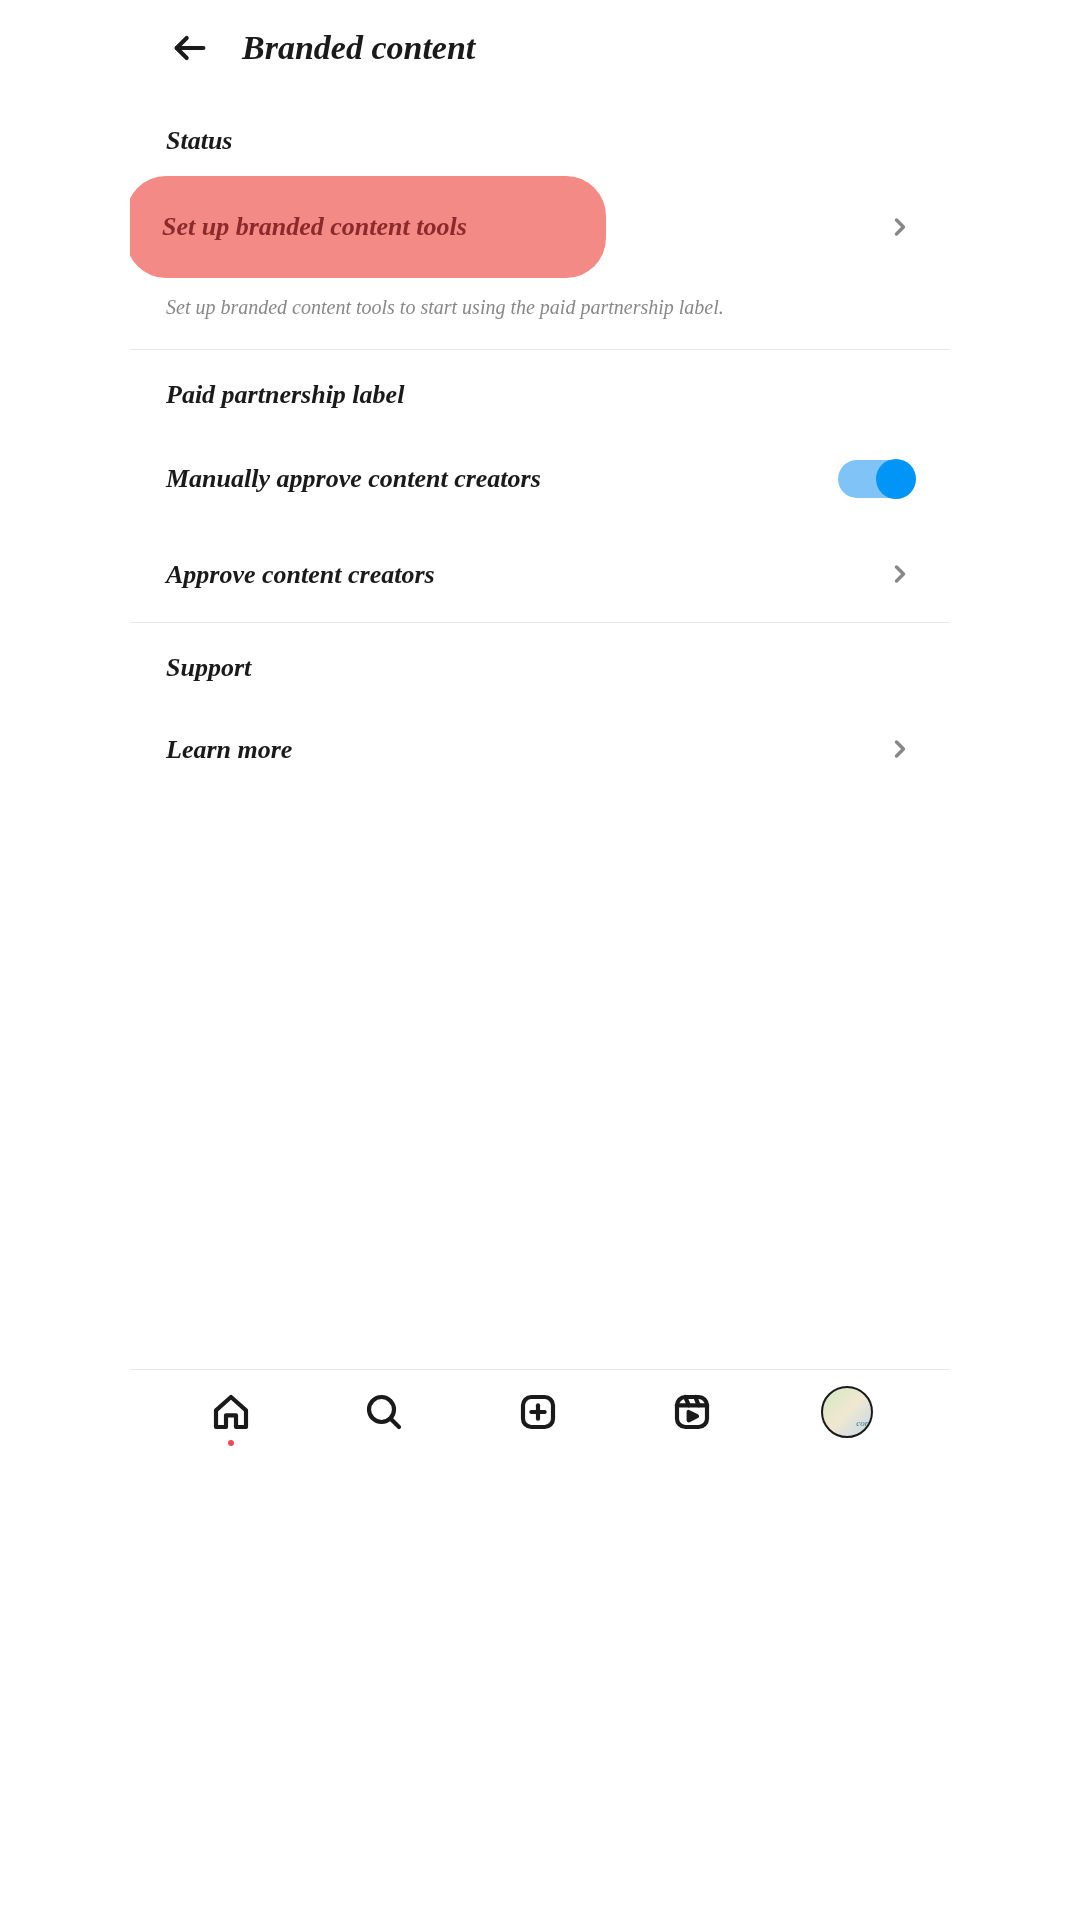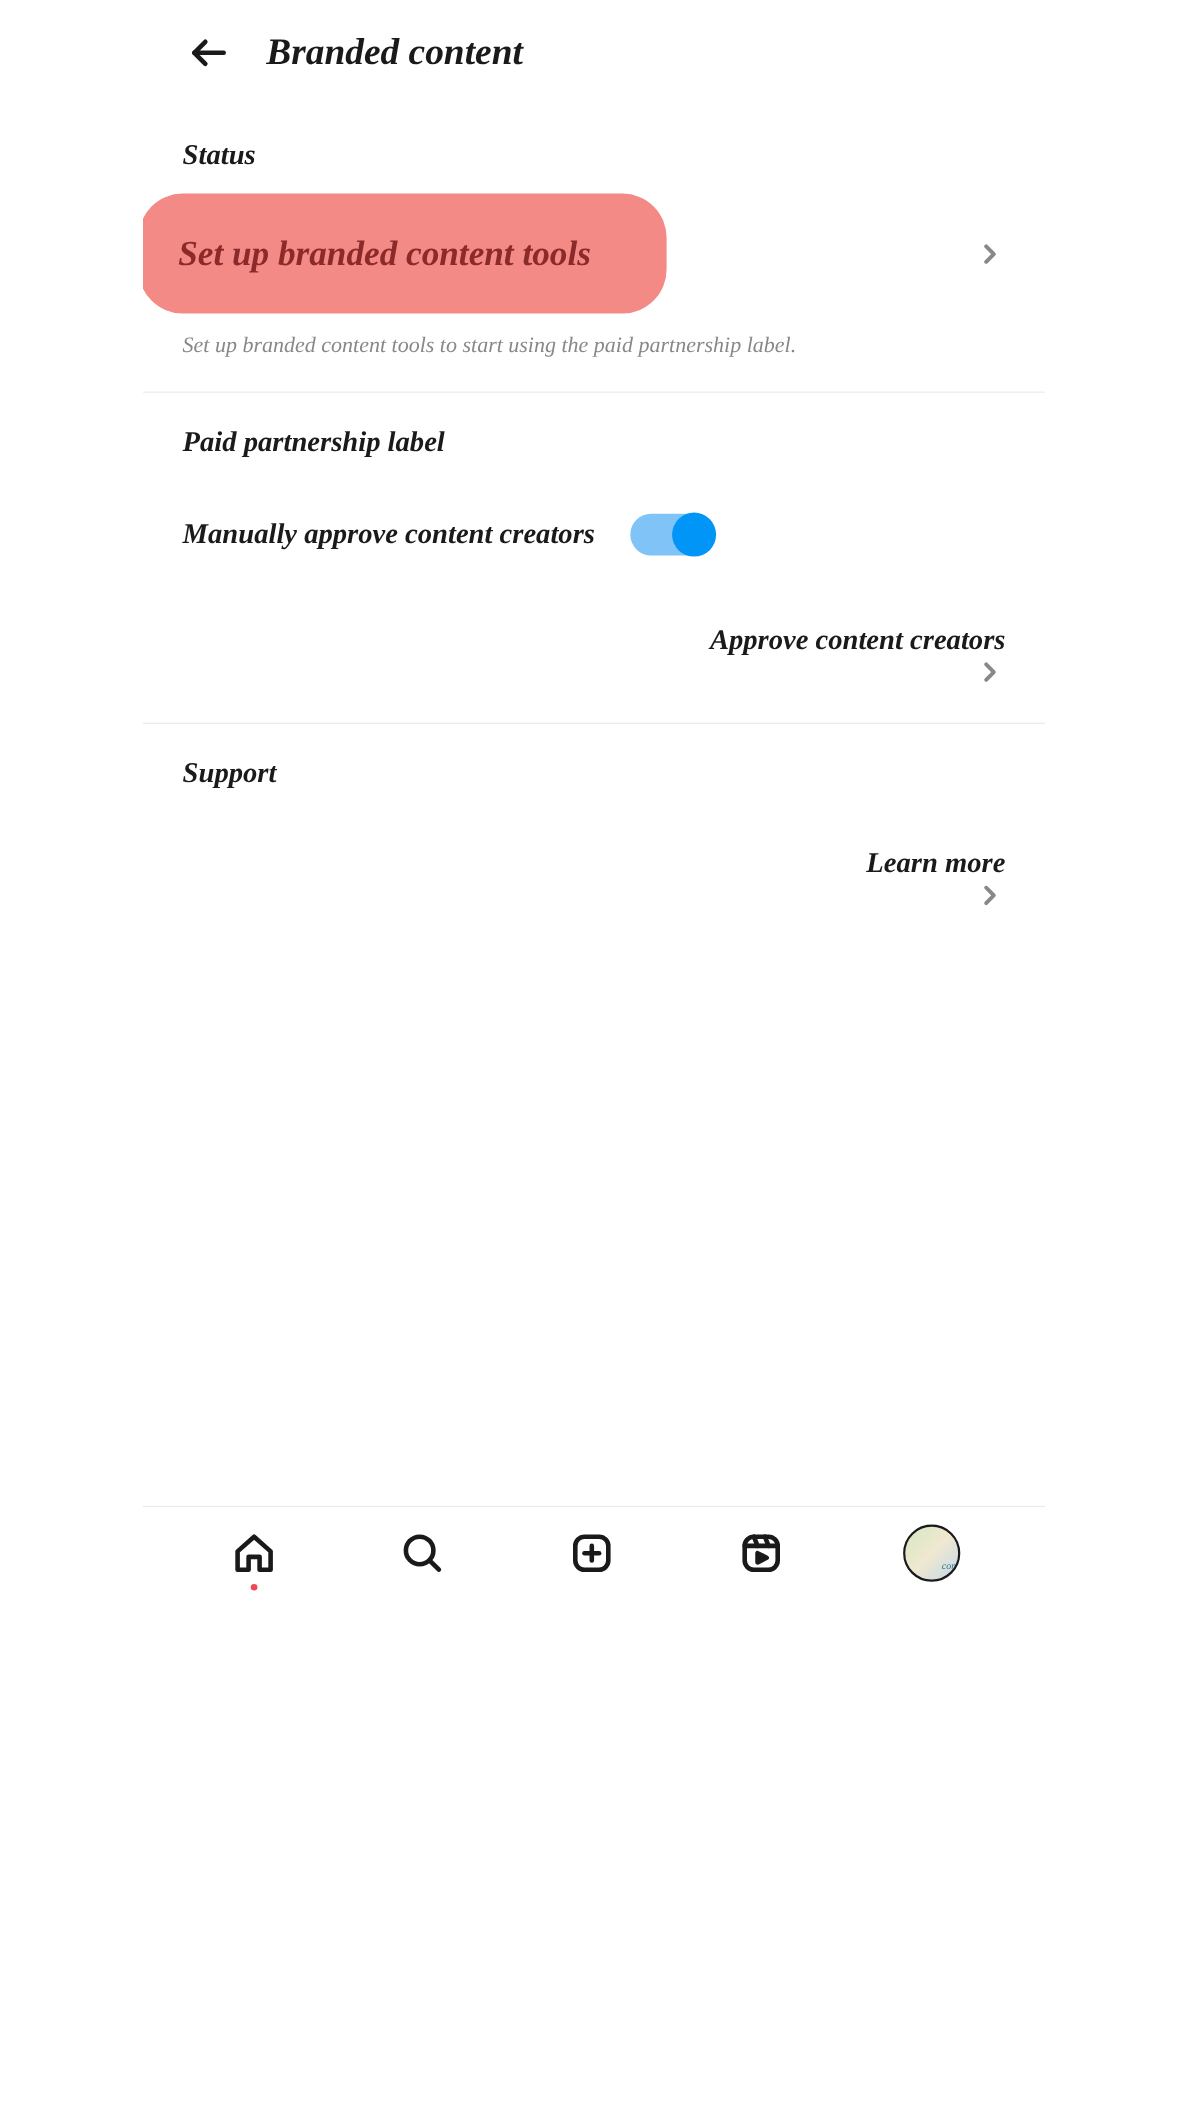--- a/index.html
+++ b/index.html
@@ -57,21 +57,21 @@
       align-items: center;
       position: relative;
     }
     .highlight-row-wrapper {
       position: relative;
       display: flex;
       align-items: center;
       cursor: pointer;
     }
     .highlight-text {
-      font-size: 32px;
+      font-size: 26px;
       font-weight: 600;
       color: #8b2a2a;
     }
     .chevron-outer {
       position: absolute;
       right: 36px;
       display: flex;
       align-items: center;
     }
     .row-chevron {
@@ -83,21 +83,21 @@
       padding: 18px 36px 30px 36px;
     }
     .divider {
       height: 1px;
       background: #e8e8e8;
       width: 100%;
     }
     .toggle-row {
       display: flex;
       align-items: center;
-      justify-content: flex-start;
+      justify-content: space-between;
       padding: 30px 36px;
       gap: 32px;
     }
     .toggle-label {
       font-size: 26px;
       font-weight: 600;
       color: #1a1a1a;
     }
     .toggle {
       width: 76px;
@@ -111,25 +111,24 @@
       width: 40px;
       height: 40px;
       background: #0095f6;
       border-radius: 50%;
       position: absolute;
       right: -2px;
       top: -1px;
     }
     .nav-row {
       display: flex;
-      align-items: flex-end;
+      align-items: flex-start;
       justify-content: space-between;
       padding: 32px 36px;
       cursor: pointer;
-      flex-direction: column;
     }
     .nav-row-label {
       font-size: 26px;
       font-weight: 600;
       color: #1a1a1a;
     }
     .bottom-nav {
       display: flex;
       justify-content: space-around;
       align-items: center;

